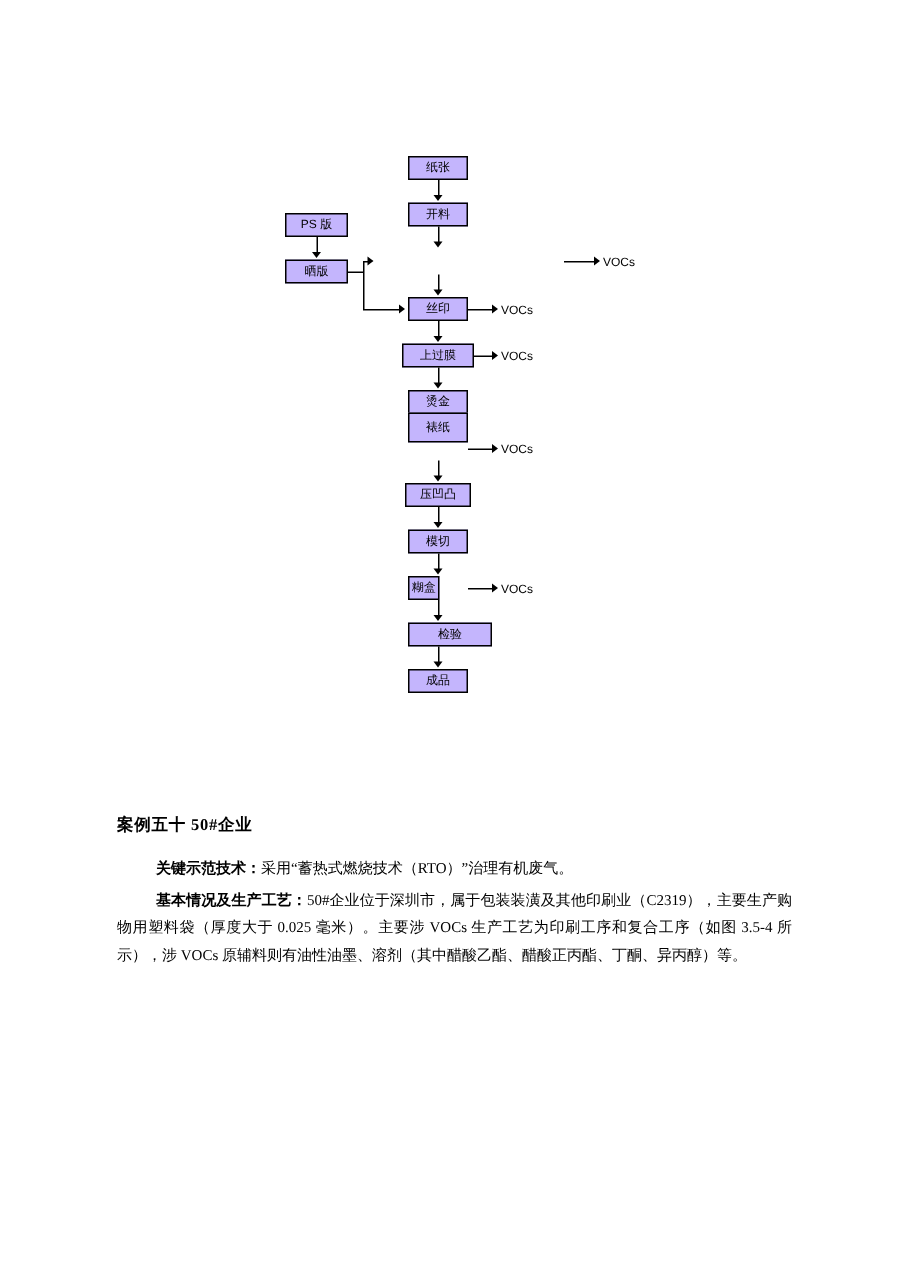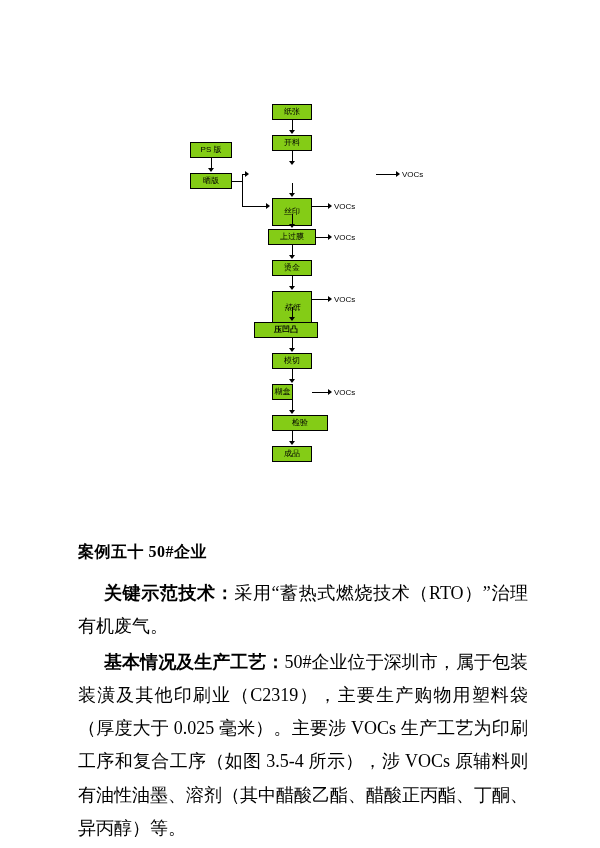--- a/index.html
+++ b/index.html
@@ -26,21 +26,21 @@
   
   .figure-area {
     position: relative;
     width: 600px;
     height: 330px;
     margin-top: 96px;
   }
   .node {
     position: absolute;
     border: 1px solid #000;
-    background: #84cc16;
+    background: #c4b5fd;
     font-family: "Liberation Sans", "DejaVu Sans", sans-serif;
     font-size: 8px;
     line-height: 1;
     display: flex;
     align-items: center;
     justify-content: center;
     text-align: center;
     box-sizing: border-box;
     white-space: nowrap;
   }
@@ -88,28 +88,28 @@
   }
 
   
   .body-text {
     position: absolute;
     top: 446px;
     left: 78px;
     width: 450px;
   }
   h2.case-heading {
-    font-size: 16px;
+    font-size: 11px;
     font-weight: bold;
     margin: 0 0 14px 0;
     letter-spacing: 0.5px;
     font-family: "Liberation Serif", "DejaVu Serif", serif;
   }
   p.para {
-    font-size: 18px;
+    font-size: 10px;
     line-height: 1.85;
     margin: 0 0 2px 0;
     text-indent: 26px;
     text-align: justify;
     text-justify: inter-ideograph;
   }
   .lead {
     font-weight: bold;
   }
 </style>
@@ -128,49 +128,49 @@
     <div class="vline" style="left:292px; top:55px; height:12px;"></div>
     <div class="arrow-down" style="left:289px; top:65px;"></div>
 
     <div class="hline" style="left:376px; top:78px; width:22px;"></div>
     <div class="arrow-right" style="left:396px; top:75px;"></div>
     <div class="vocs-label" style="left:402px; top:74px;">VOCs</div>
 
     <div class="vline" style="left:292px; top:87px; height:12px;"></div>
     <div class="arrow-down" style="left:289px; top:97px;"></div>
 
-    <div class="node" style="left:272px; top:102px; width:40px; height:28px;">丝印</div>
+    <div class="node" style="left:272px; top:102px; width:40px; height:16px;">丝印</div>
     <div class="hline" style="left:312px; top:110px; width:18px;"></div>
     <div class="arrow-right" style="left:328px; top:107px;"></div>
     <div class="vocs-label" style="left:334px; top:106px;">VOCs</div>
 
     <div class="vline" style="left:292px; top:118px; height:12px;"></div>
     <div class="arrow-down" style="left:289px; top:128px;"></div>
 
     <div class="node" style="left:268px; top:133px; width:48px; height:16px;">上过膜</div>
     <div class="hline" style="left:316px; top:141px; width:14px;"></div>
     <div class="arrow-right" style="left:328px; top:138px;"></div>
     <div class="vocs-label" style="left:334px; top:137px;">VOCs</div>
 
     <div class="vline" style="left:292px; top:149px; height:12px;"></div>
     <div class="arrow-down" style="left:289px; top:159px;"></div>
 
     <div class="node" style="left:272px; top:164px; width:40px; height:16px;">烫金</div>
     <div class="vline" style="left:292px; top:180px; height:12px;"></div>
     <div class="arrow-down" style="left:289px; top:190px;"></div>
 
-    <div class="node" style="left:272px; top:195px; width:40px; height:33px;font-style:italic;">裱纸</div>
+    <div class="node" style="left:272px; top:179px; width:40px; height:20px;">裱纸</div>
     <div class="hline" style="left:312px; top:203px; width:18px;"></div>
     <div class="arrow-right" style="left:328px; top:200px;"></div>
     <div class="vocs-label" style="left:334px; top:199px;">VOCs</div>
 
     <div class="vline" style="left:292px; top:211px; height:12px;"></div>
     <div class="arrow-down" style="left:289px; top:221px;"></div>
 
-    <div class="node" style="left:254px; top:226px; width:64px; height:16px;font-weight:bold;">压凹凸</div>
+    <div class="node" style="left:270px; top:226px; width:44px; height:16px;">压凹凸</div>
     <div class="vline" style="left:292px; top:242px; height:12px;"></div>
     <div class="arrow-down" style="left:289px; top:252px;"></div>
 
     <div class="node" style="left:272px; top:257px; width:40px; height:16px;">模切</div>
     <div class="vline" style="left:292px; top:273px; height:12px;"></div>
     <div class="arrow-down" style="left:289px; top:283px;"></div>
 
     <div class="node" style="left:272px; top:288px; width:21px; height:16px;">糊盒</div>
     <div class="hline" style="left:312px; top:296px; width:18px;"></div>
     <div class="arrow-right" style="left:328px; top:293px;"></div>

